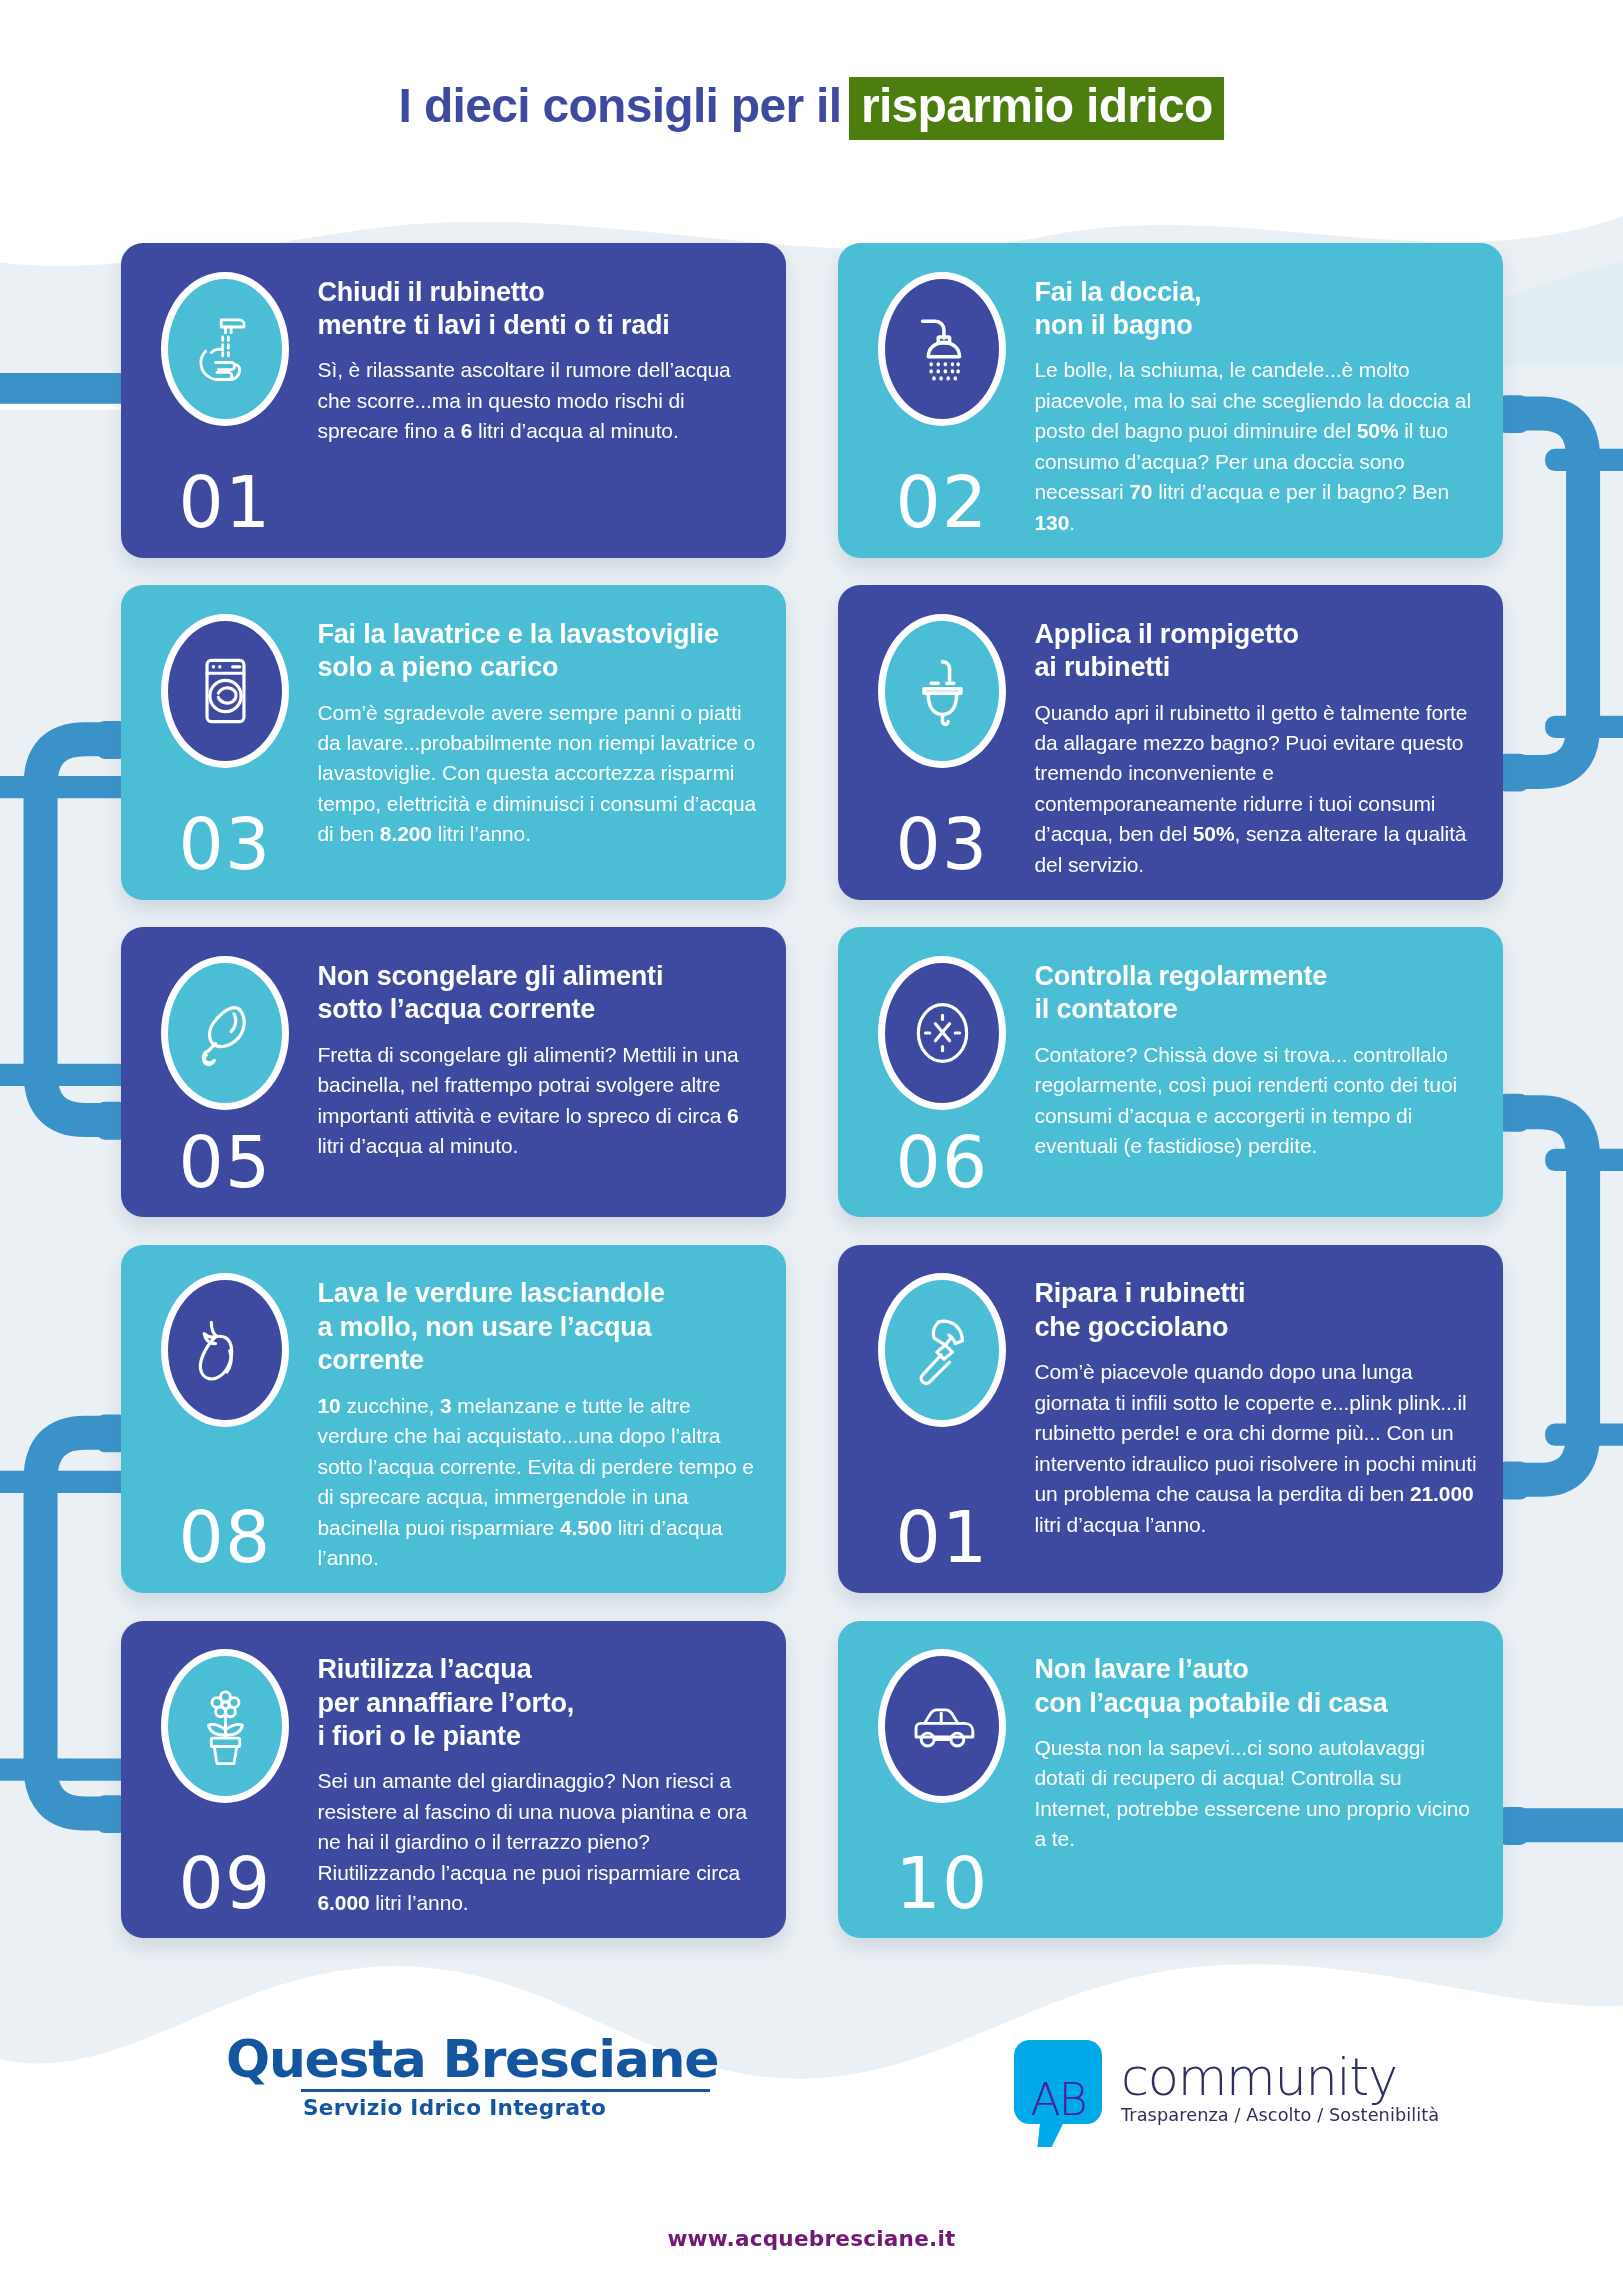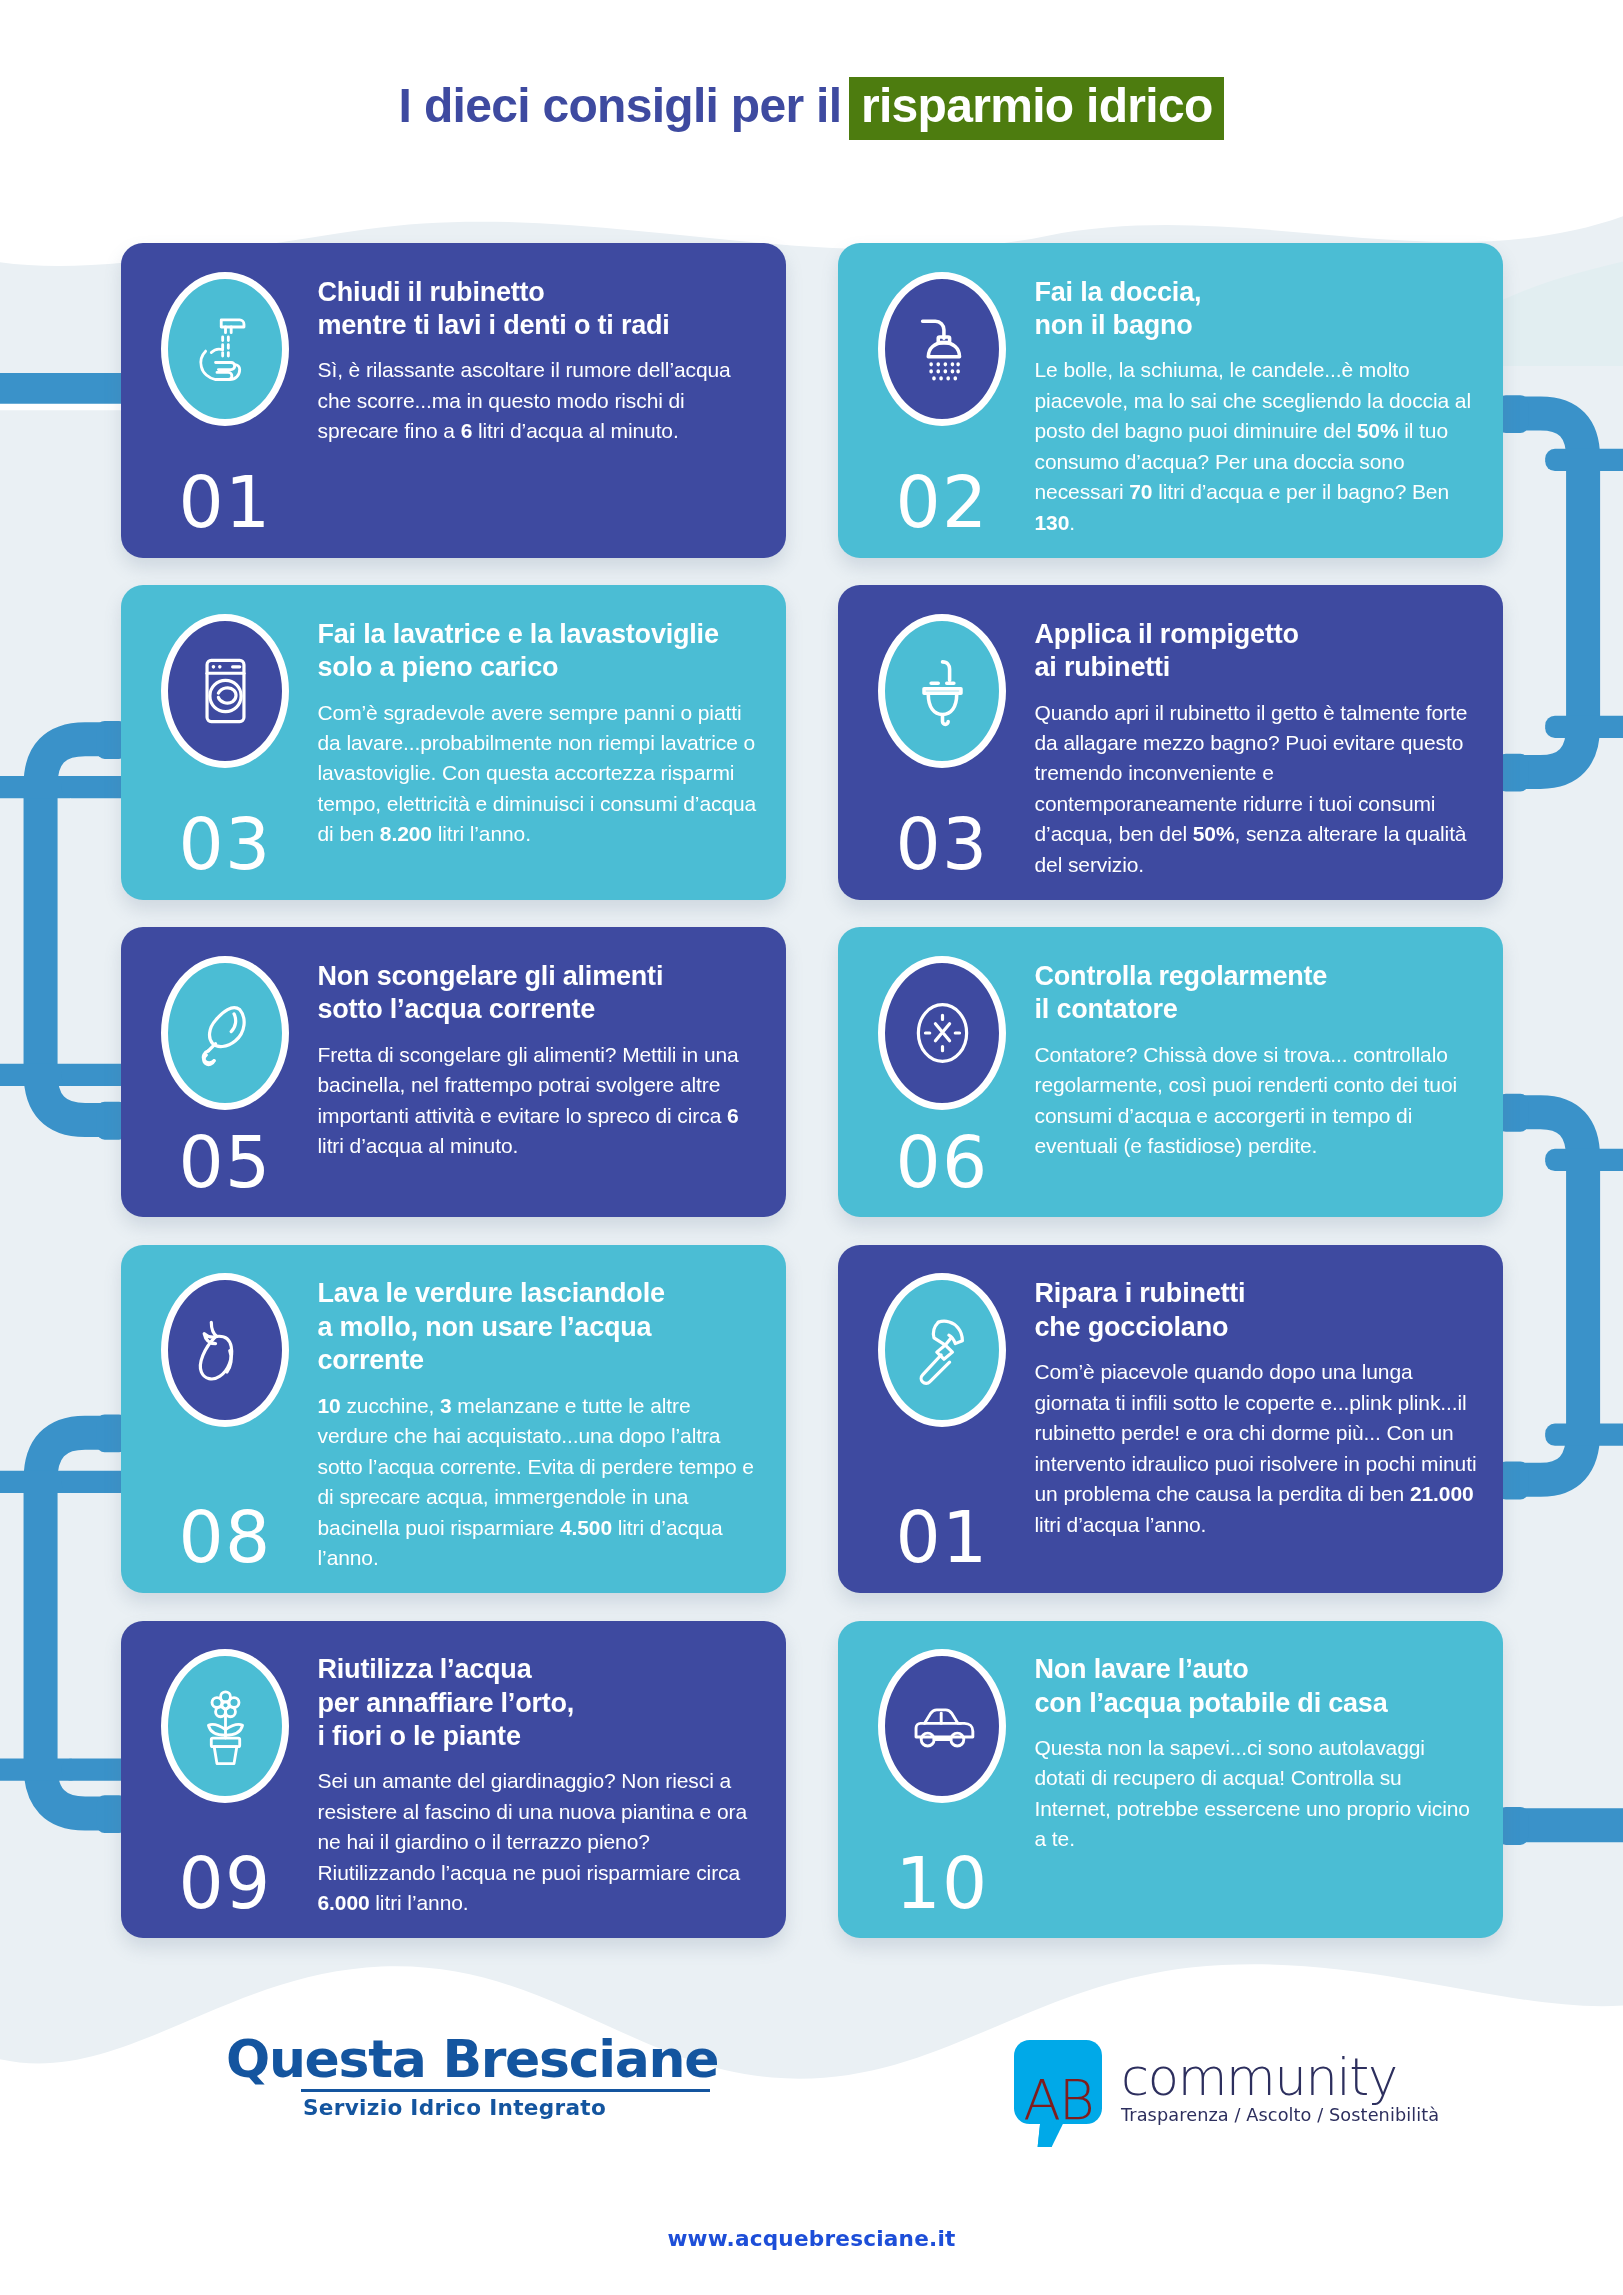--- a/index.html
+++ b/index.html
@@ -154,36 +154,36 @@
   }
   .abc-bubble:after{
     content:""; position:absolute; left:25px; bottom:-23.6px;
     border-left:14.4px solid #00a9e8;
     border-right:10.5px solid transparent;
     border-top:26px solid #00a9e8;
     border-bottom:0;
     transform:skewX(-6deg);
   }
   .abc-bubble span {
-    color:#7f1d1d; font-size:55px; font-weight:300; letter-spacing:-2px;
+    color:#4c1d95; font-size:44px; font-weight:300; letter-spacing:-2px;
     font-family:"DejaVu Sans", sans-serif;
     margin-top:36px;
   }
   .abc-right { margin-left:19px; padding-top:14.4px; }
   .abc-word {
     color:#2d2f5e; font-size:51px; font-weight:300; letter-spacing:-1.3px; line-height:.95;
     font-family:"DejaVu Sans", sans-serif;
   }
   .abc-sub {
     color:#2d2f5e; font-size:17.7px; letter-spacing:0.1px; margin-top:2.6px;
     font-family:"DejaVu Sans", sans-serif;
   }
   .site-url {
     position:absolute; left:0; bottom:44px; width:1623px;
-    text-align:center; color:#1d4ed8; font-size:21.6px; font-weight:bold;
+    text-align:center; color:#701a75; font-size:21.6px; font-weight:bold;
     letter-spacing:0.2px;
     font-family:"DejaVu Sans", sans-serif;
   }
 </style>
 </head>
 <body>
 
 <svg class="bg-wave-top" viewBox="0 0 2481 470" preserveAspectRatio="none">
   <path d="M0,0 H2481 V330 C2200,430 1900,300 1600,360 C1250,430 900,300 560,350 C330,384 140,420 0,400 Z" fill="#ffffff"></path>
 </svg>

